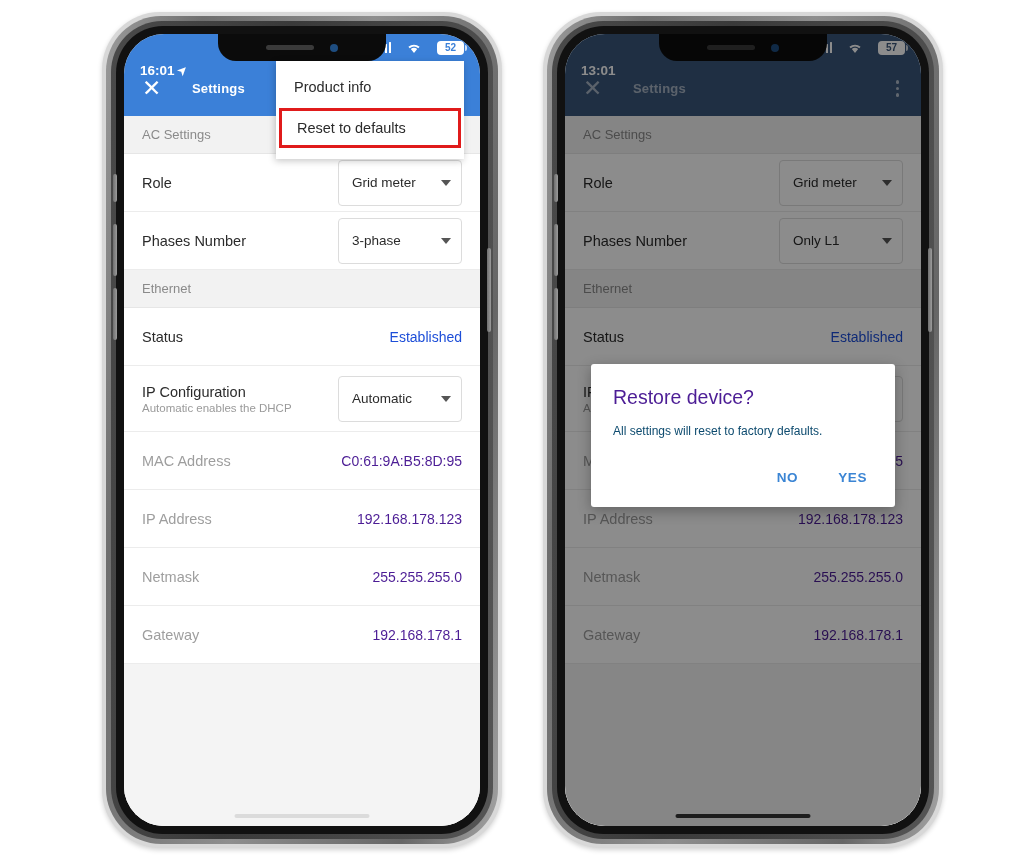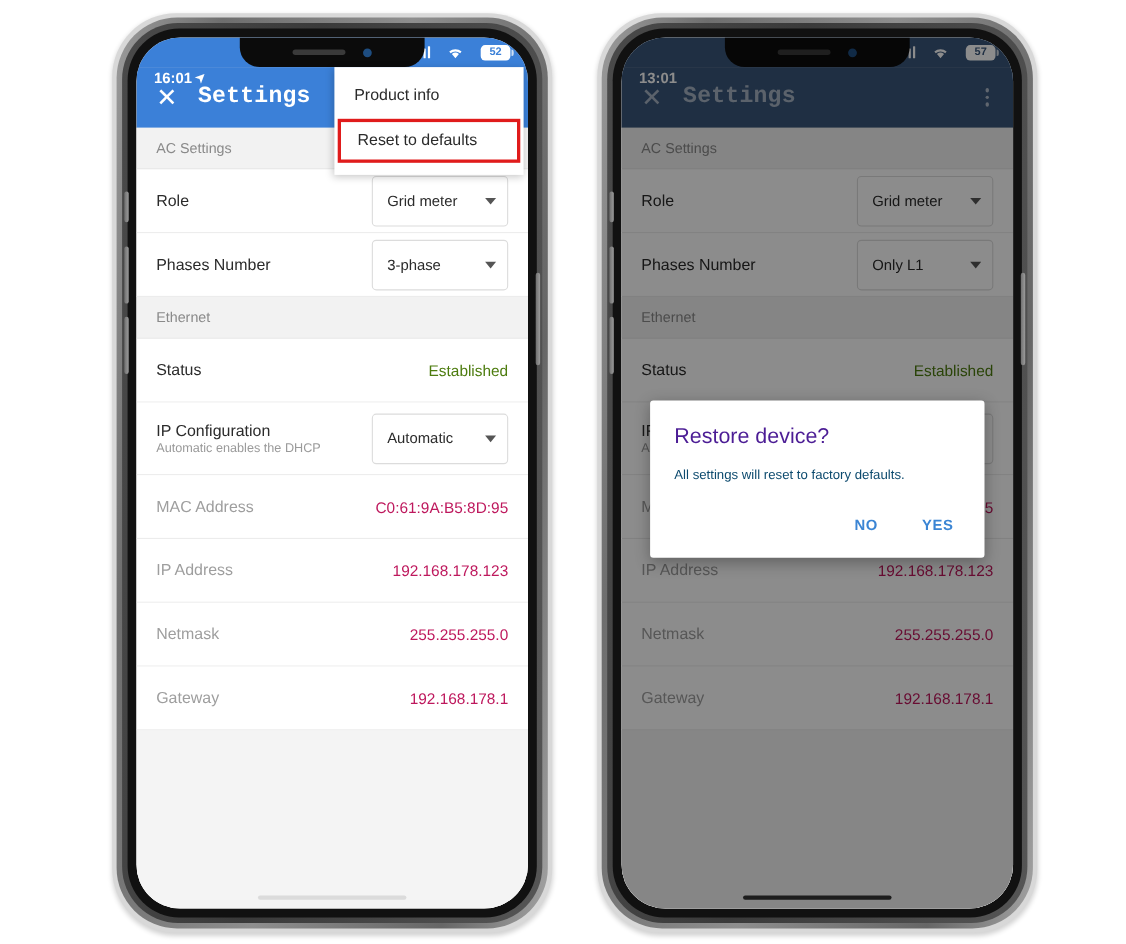--- a/index.html
+++ b/index.html
@@ -147,25 +147,24 @@
     position: relative;
     z-index: 10;
   }
   .appbar .close-x {
     font-size: 23px;
     line-height: 1;
     font-weight: 300;
     width: 26px;
   }
   .appbar .title {
-    font-size: 21px;
+    font-size: 13px;
     font-weight: bold;
-    margin-left: 12px;
+    margin-left: 24px;
     letter-spacing: .2px;
-    font-family: Liberation Mono, monospace;
   }
   .appbar .spacer { flex: 1; }
   .kebab { display: flex; flex-direction: column; gap: 3px; padding: 4px; }
   .kebab span { width: 3.5px; height: 3.5px; border-radius: 50%; background: #ffffff; display:block; }
 
   
   .content { position: relative; height: calc(100% - 82px); background: #f4f4f4; overflow: hidden; }
 
   .section-header {
     height: 38px;
@@ -183,23 +182,23 @@
     display: flex;
     align-items: center;
     padding: 0 18px;
     border-bottom: 1px solid #ececec;
     min-height: 58px;
   }
   .row.tall { min-height: 66px; }
   .row .label-wrap { flex: 1; }
   .row .label { font-size: 14.5px; color: #2b2b2b; }
   .row .sublabel { font-size: 11.5px; color: #9a9a9a; margin-top: 2px; }
-  .row .value-right { font-size: 14px; color: #4d7c0f; }
+  .row .value-right { font-size: 14px; color: #1d4ed8; }
   .row.muted .label { color: #9e9e9e; }
-  .row.muted .value-right { color: #be185d; }
+  .row.muted .value-right { color: #4c1d95; }
 
   .select {
     min-width: 124px;
     height: 46px;
     border: 1px solid #dcdcdc;
     border-radius: 4px;
     background: #ffffff;
     display: flex;
     align-items: center;
     justify-content: space-between;
@@ -214,22 +213,22 @@
     border-top: 6px solid #555555;
     margin-left: 14px;
   }
 
   .filler { background: #f4f4f4; height: 260px; }
 
   
   .popup {
     position: absolute;
     top: 27px;
-    right: 4px;
-    width: 172px;
+    right: 16px;
+    width: 188px;
     background: #ffffff;
     box-shadow: -1px 2px 7px rgba(0,0,0,0.22);
     z-index: 40;
     padding: 7px 0 9px 0;
   }
   .popup-item {
     padding: 11px 18px;
     font-size: 14.5px;
     color: #2b2b2b;
   }

